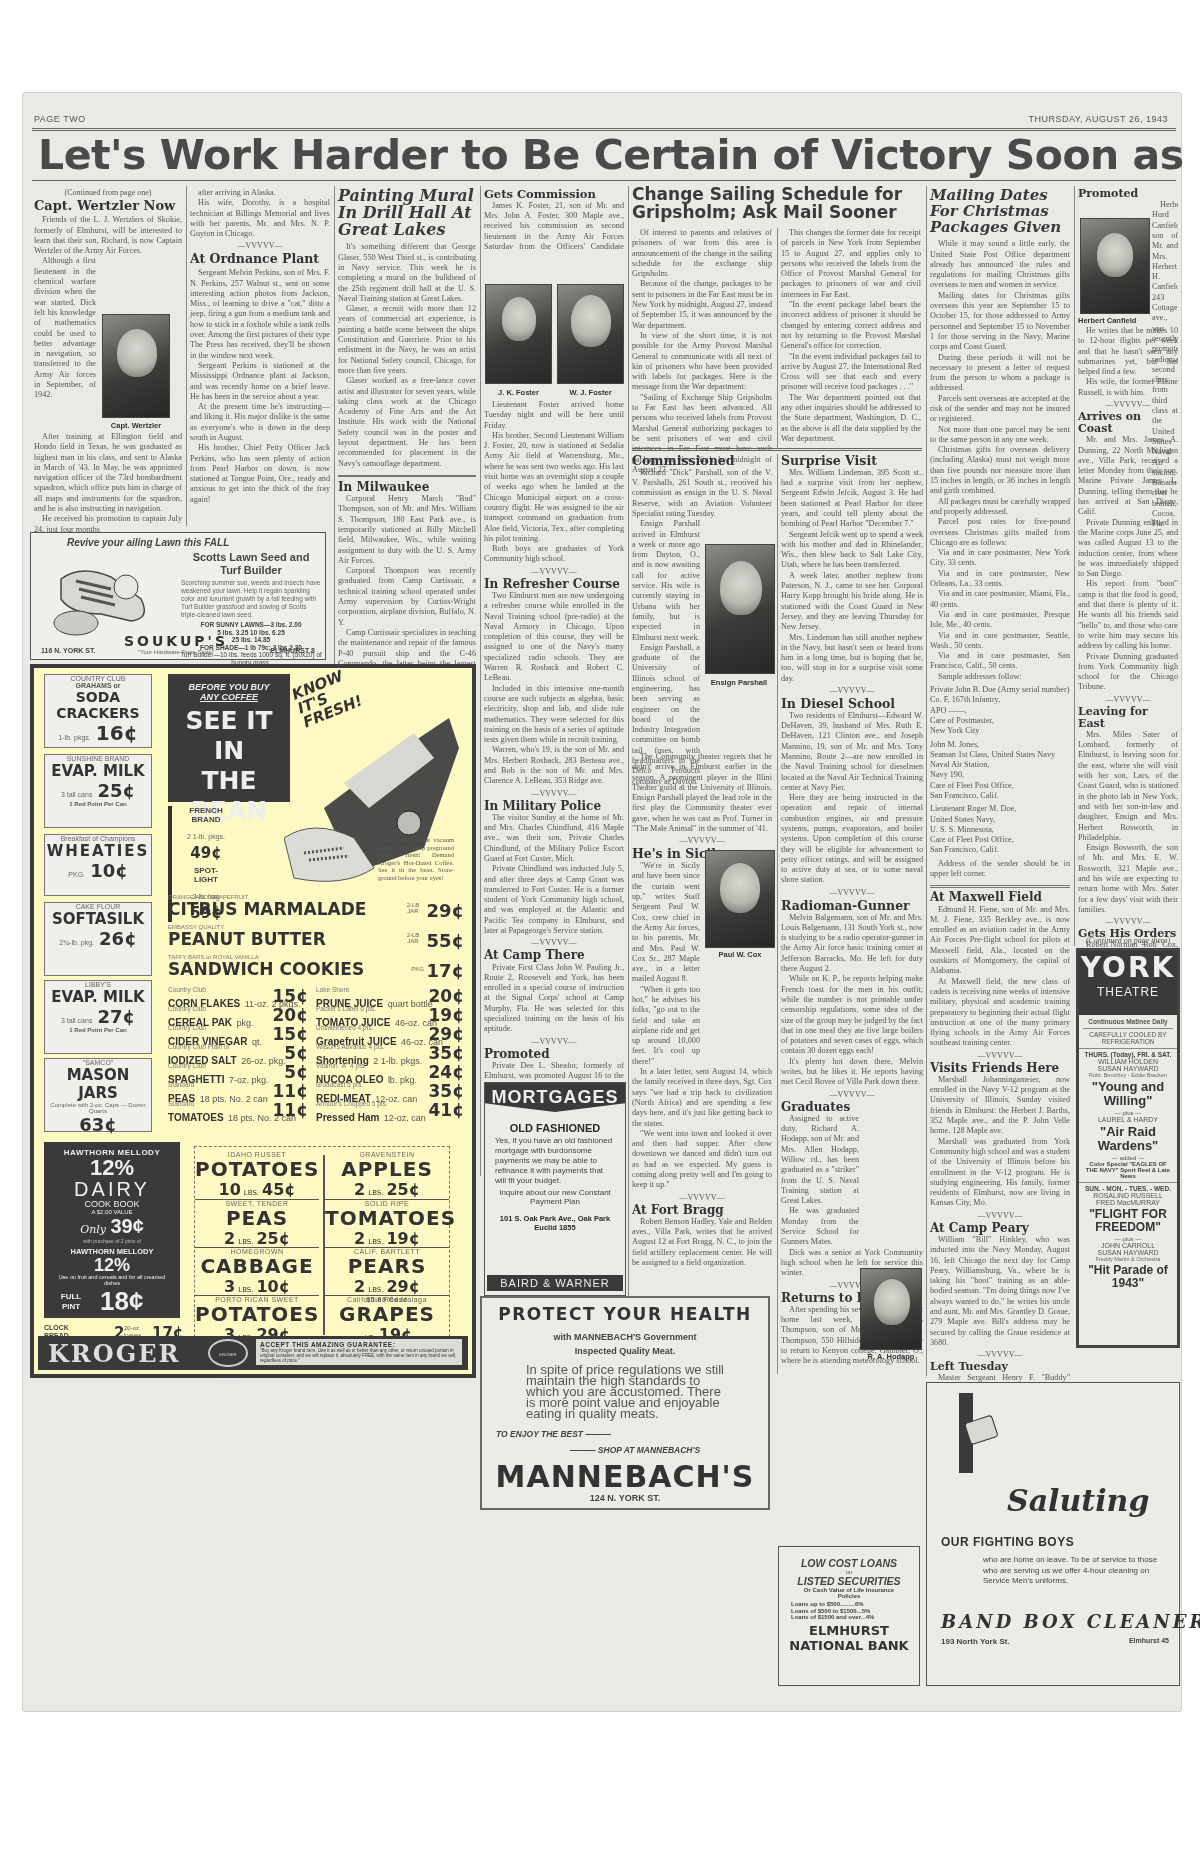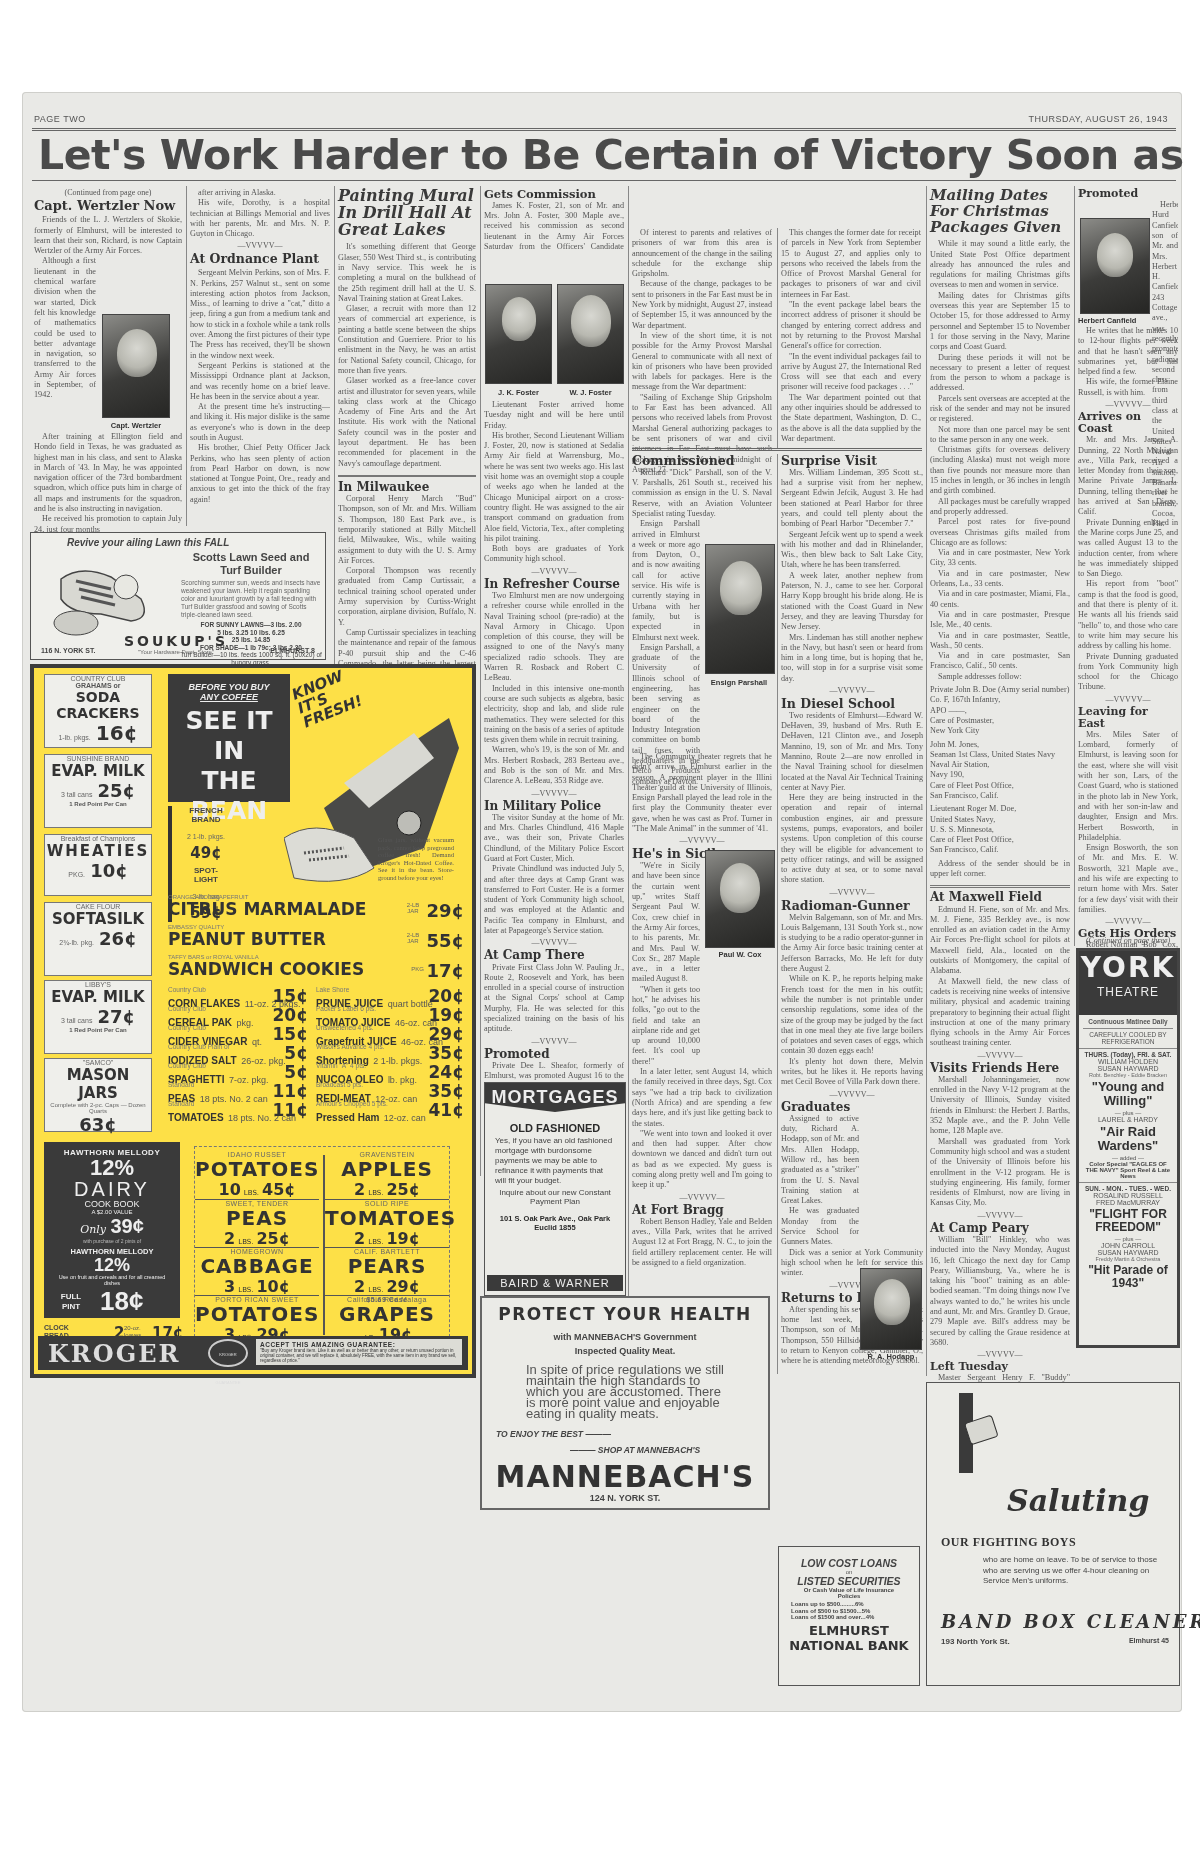--- a/index.html
+++ b/index.html
@@ -150,20 +150,23 @@
     <div class="dark center sans" style="font-weight:bold;font-size:18px;letter-spacing:1px;padding:4px 0;clip-path:polygon(0 0,100% 0,100% 70%,50% 100%,0 70%)">MORTGAGES</div>
     <div class="sans center" style="font-weight:bold;font-size:11px;margin-top:10px">OLD FASHIONED</div>
     <div class="sans" style="font-size:8px;line-height:10px;padding:2px 10px;color:#444">Yes, if you have an old fashioned mortgage with burdonsome payments we may be able to refinance it with payments that will fit your budget.</div>
     <div class="sans center" style="font-size:8px;color:#444">Inquire about our new Constant Payment Plan</div>
     <div class="sans center" style="font-size:7.5px;font-weight:bold;margin-top:8px">101 S. Oak Park Ave., Oak Park</div>
     <div class="sans center" style="font-size:7.5px;font-weight:bold">Euclid 1855</div>
     <div class="dark sans center" style="position:absolute;left:2px;right:2px;bottom:4px;font-size:11px;letter-spacing:1px;padding:2px 0">BAIRD &amp; WARNER</div>
   </div>
 
   <div class="vrule" style="left:606px;top:94px;height:1190px"></div>
+  <div class="abs" style="left:610px;top:94px;width:288px">
+    <div class="hd-sans" style="font-size:17px;color:#3a3a3a">Change Sailing Schedule for Gripsholm; Ask Mail Sooner</div>
+  </div>
   <div class="abs body" style="left:610px;top:136px;width:140px">
     <p>Of interest to parents and relatives of prisoners of war from this area is announcement of the change in the sailing schedule for the exchange ship Gripsholm.</p>
       <p>Because of the change, packages to be sent to prisoners in the Far East must be in New York by midnight, August 27, instead of September 15, it was announced by the War department.</p>
       <p>In view of the short time, it is not possible for the Army Provost Marshal General to communicate with all next of kin of prisoners who have been provided with labels for packages. Here is the message from the War department:</p>
       <p>"Sailing of Exchange Ship Gripsholm to Far East has been advanced. All persons who received labels from Provost Marshal General authorizing packages to be sent prisoners of war and civil internees in Far East must have such packages in New York by midnight of August 27.</p>
   </div>
   <div class="vrule" style="left:755px;top:136px;height:220px"></div>
   <div class="abs body" style="left:759px;top:136px;width:140px">
     <p>This changes the former date for receipt of parcels in New York from September 15 to August 27, and applies only to persons who received the labels from the Office of Provost Marshal General for packages to prisoners of war and civil internees in Far East.</p>
       <p>"In the event package label bears the incorrect address of prisoner it should be changed by entering correct address and not by returning to the Provost Marshal General's office for correction.</p>
@@ -402,21 +405,21 @@
         <div>FOR SHADE—1 lb 79c; 3 lbs 2.30</div>
         <div style="font-weight:normal">Turf Builder—10 lbs. feeds 1000 sq. ft. (50x20) of hungry grass.</div>
         <div>10 lbs 1.25     25 lbs 2.25</div>
     </div>
     <div class="center" style="position:absolute;left:90px;top:100px;width:110px;font-family:'DejaVu Sans',sans-serif;font-weight:bold;font-size:14px;letter-spacing:3px;color:#333">SOUKUP'S</div>
     <div class="sans center" style="position:absolute;left:90px;top:116px;width:110px;font-size:6px;color:#666">"Your Hardware Dept. Store"</div>
     <div class="sans" style="position:absolute;left:10px;top:114px;font-size:7px;font-weight:bold;color:#444">116 N. YORK ST.</div>
     <div class="sans" style="position:absolute;right:10px;top:114px;font-size:7px;font-weight:bold;color:#444">ELMHURST 8</div>
   </div>
 
-  <div class="boxed" style="left:8px;top:572px;width:446px;height:714px;border:4px solid #3c3c3c;background:#fde047">
+  <div class="boxed" style="left:8px;top:572px;width:446px;height:714px;border:4px solid #3c3c3c;background:#fef9c3">
 
     <div id="kroger-left"></div>
     <div class="cell" style="left:10px;top:6px;width:108px;height:74px">
       <div class="sans small">COUNTRY CLUB</div>
       <div class="sans" style="font-size:7px;font-weight:bold;color:#555">GRAHAMS or</div>
       <div class="price" style="font-size:14px">SODA CRACKERS</div>
       <div><span class="sans small">1-lb. pkgs.</span> <span class="price" style="font-size:20px">16¢</span></div>
     </div>
     <div class="cell" style="left:10px;top:86px;width:108px;height:74px">
       <div class="sans small">SUNSHINE BRAND</div>
@@ -611,20 +614,20 @@
     <div class="center" style="font-family:'DejaVu Sans',sans-serif;font-weight:bold;font-size:13px;color:#333;line-height:15px">ELMHURST</div>
     <div class="center" style="font-family:'DejaVu Sans',sans-serif;font-weight:bold;font-size:13px;color:#333;line-height:15px">NATIONAL BANK</div>
   </div>
 
   <div class="boxed" style="left:904px;top:1290px;width:254px;height:304px;background:#ebebe7">
     <svg style="position:absolute;left:14px;top:6px" width="60" height="90">
       <rect x="18" y="4" width="14" height="80" fill="#3a3a3a"></rect>
       <rect x="26" y="30" width="28" height="22" rx="3" fill="#d8d8d2" stroke="#333" transform="rotate(-18 40 40)"></rect>
     </svg>
     <div style="position:absolute;left:80px;top:100px;font-family:'DejaVu Serif',serif;font-style:italic;font-weight:bold;font-size:30px;color:#333">Saluting</div>
-    <div style="position:absolute;left:14px;top:152px;font-family:Liberation Serif, serif;font-weight:bold;font-size:12px;color:#333;letter-spacing:.5px">OUR FIGHTING BOYS</div>
+    <div style="position:absolute;left:14px;top:152px;font-family:Liberation Sans, sans-serif;font-weight:bold;font-size:12px;color:#333;letter-spacing:.5px">OUR FIGHTING BOYS</div>
     <div class="sans" style="position:absolute;left:56px;top:172px;width:190px;font-size:8px;line-height:10.5px;color:#444">who are home on leave. To be of service to those who are serving us we offer 4-hour cleaning on Service Men's uniforms.</div>
     <div style="position:absolute;left:14px;top:228px;font-family:'DejaVu Serif',serif;font-style:italic;font-weight:bold;font-size:18px;color:#333;letter-spacing:3px;white-space:nowrap">BAND BOX CLEANERS</div>
     <div class="sans" style="position:absolute;left:14px;top:254px;font-weight:bold;font-size:8px;color:#444">193 North York St.</div>
     <div class="sans" style="position:absolute;right:10px;top:254px;font-weight:bold;font-size:7px;color:#444">Elmhurst 45</div>
   </div>
 
 </div>
 
 </body></html>

